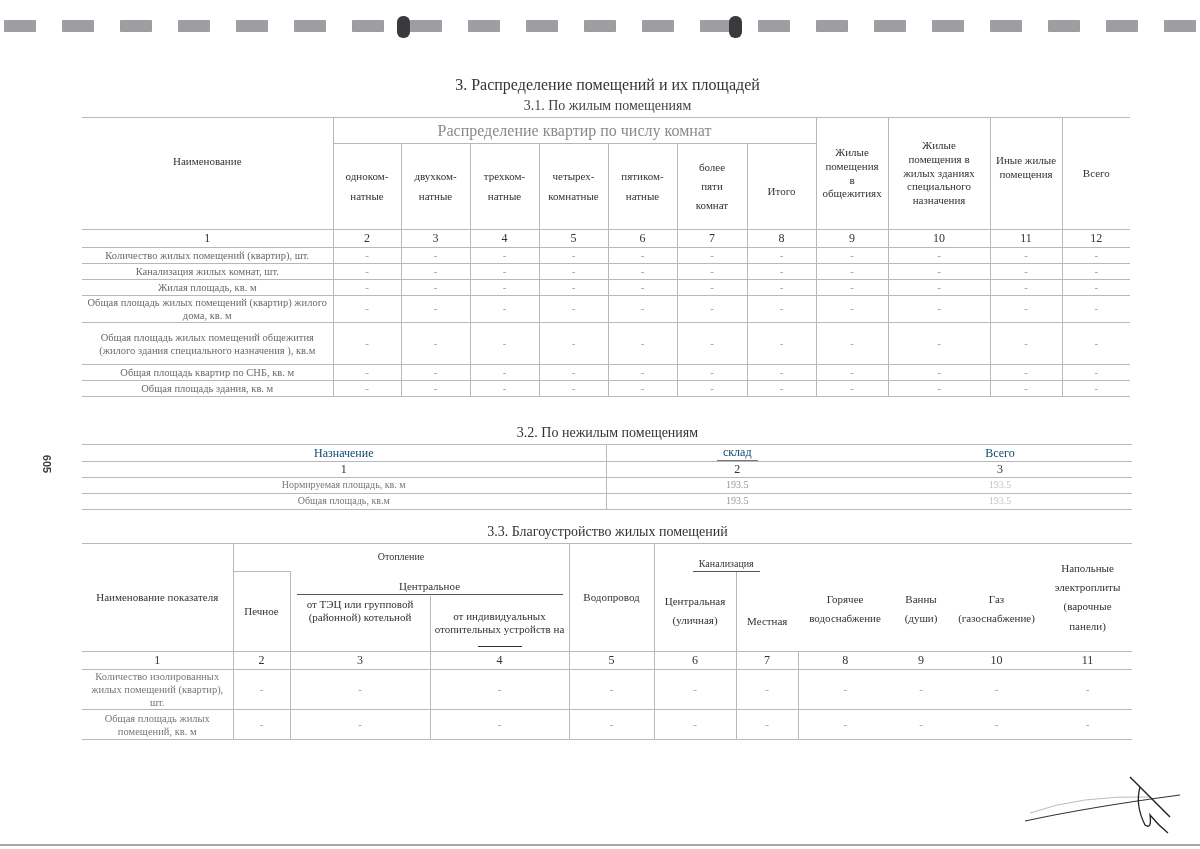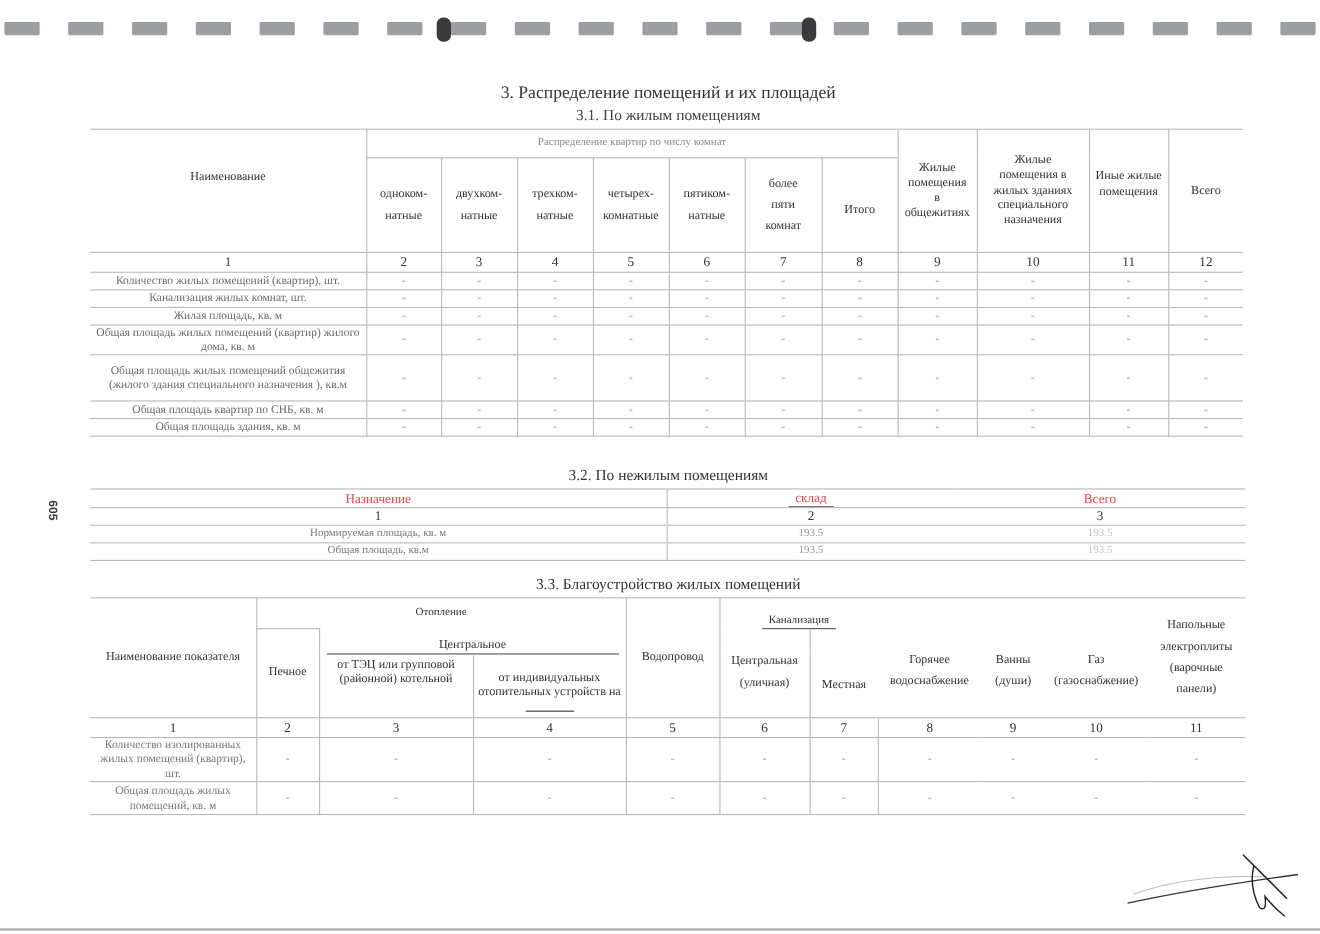--- a/index.html
+++ b/index.html
@@ -16,24 +16,24 @@
   .title { position: absolute; top: 76px; left: 0; width: 1215px; text-align: center; font-size: 16px; color: #333; }
   .sub { position: absolute; left: 0; width: 1215px; text-align: center; font-size: 14px; color: #444; }
 
   table { position: absolute; border-collapse: collapse; table-layout: fixed; }
   td, th { border: 1px solid #b8b8b8; font-weight: normal; text-align: center; vertical-align: middle; font-size: 11px; line-height: 1.25; color: #555; padding: 0 2px; }
   .t1 td { color: #8a8a8a; }
   .t1 td.rh { color: #6a6a6a; font-size: 10.5px; }
   .t1 td.dash, .t3 td.dash { color: #9a9a9a; }
   .t1 th, .t3 th { color: #333; }
   .num { color: #333 !important; font-size: 12px !important; }
-  .group-cell { border-top: none; border-left: none; border-right: none; font-size: 10px; color: #555; }
+  .group-cell { border-top: none; border-left: none; border-right: none; font-size: 16px; color: #555; }
   .t2 td { color: #777; font-size: 10px; border-left: none; border-right: none; }
   .t2 td.vl { border-left: 1px solid #b8b8b8; }
-  .t2 .hd { color: #ef4444; font-size: 12px; }
+  .t2 .hd { color: #0c4a6e; font-size: 12px; }
   .t2 .num2 { color: #333; font-size: 12px; }
   .t2 .val { color: #999; }
   .t2 .valfaint { color: #c4c4c4; }
   .ul { border-bottom: 1px solid #777; display: inline-block; padding: 0 6px; font-family: Liberation Serif, serif; }
   .under { display: inline-block; width: 44px; border-bottom: 1px solid #333; height: 10px; vertical-align: baseline; }
 
   .sig { position: absolute; left: 1020px; top: 775px; width: 170px; height: 60px; }
   .bottom-line { position: absolute; left: 0; top: 844px; width: 1200px; height: 2px; background: #a8a8a8; }
 </style>
 </head>

